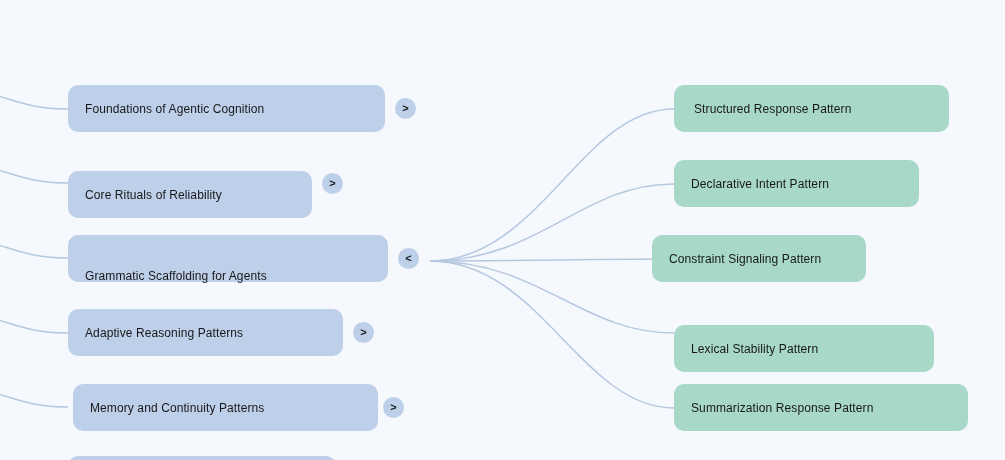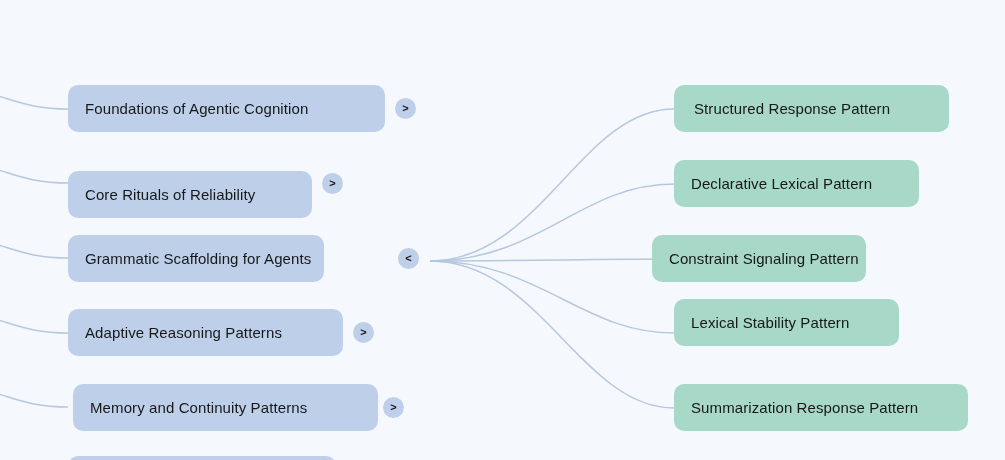--- a/index.html
+++ b/index.html
@@ -34,21 +34,21 @@
     position: absolute;
     box-sizing: border-box;
     display: flex;
     align-items: center;
     border-radius: 10px;
     padding: 0 17px;
     white-space: nowrap;
     letter-spacing: 0.1px;
   }
   .node-label {
-    font-size: 15px;
+    font-size: 12px;
     color: #17181a;
     line-height: 1;
   }
   .node-branch {
     background: #bed0e9;
     height: 47px;
   }
   .node-leaf {
     background: #a8d8c8;
     height: 47px;
@@ -91,47 +91,47 @@
 
   <div id="branch-nodes">
       <div class="node node-branch" style="left: 68px; top: 85px; width: 317px;">
         <span class="node-label">Foundations of Agentic Cognition</span>
       </div>
       <div class="toggle" style="left: 395px; top: 98px;">&gt;</div>
       <div class="node node-branch" style="left: 68px; top: 160px; width: 244px; margin-top: 11px;">
         <span class="node-label">Core Rituals of Reliability</span>
       </div>
       <div class="toggle" style="left: 322px; top: 173px;">&gt;</div>
-      <div class="node node-branch" style="left: 68px; top: 235px; width: 256px;">
+      <div class="node node-branch" style="left: 68px; top: 235px; width: 320px; align-items: flex-end;">
         <span class="node-label">Grammatic Scaffolding for Agents</span>
       </div>
       <div class="toggle" style="left: 398px; top: 248px;">&lt;</div>
       <div class="node node-branch" style="left: 68px; top: 309px; width: 275px; text-align: right;">
         <span class="node-label">Adaptive Reasoning Patterns</span>
       </div>
       <div class="toggle" style="left: 353px; top: 322px;">&gt;</div>
       <div class="node node-branch" style="left: 73px; top: 384px; width: 305px;">
         <span class="node-label">Memory and Continuity Patterns</span>
       </div>
       <div class="toggle" style="left: 383px; top: 397px;">&gt;</div>
       <div class="node node-branch" style="left: 68px; top: 456px; width: 268px;">
         <span class="node-label"></span>
       </div>
     </div>
   <div id="leaf-nodes">
       <div class="node node-leaf" style="left: 674px; top: 85px; width: 275px; padding-left: 20px;">
         <span class="node-label">Structured Response Pattern</span>
       </div>
       <div class="node node-leaf" style="left: 674px; top: 160px; width: 245px;">
-        <span class="node-label">Declarative Lexical Pattern</span>
+        <span class="node-label">Declarative Intent Pattern</span>
       </div>
       <div class="node node-leaf" style="left: 652px; top: 235px; width: 214px;">
         <span class="node-label">Constraint Signaling Pattern</span>
       </div>
-      <div class="node node-leaf" style="left: 674px; top: 299px; width: 225px;">
+      <div class="node node-leaf" style="left: 674px; top: 325px; width: 260px;">
         <span class="node-label">Lexical Stability Pattern</span>
       </div>
       <div class="node node-leaf" style="left: 674px; top: 384px; width: 294px;">
         <span class="node-label">Summarization Response Pattern</span>
       </div>
     </div>
 
 </div>
 
 </body></html>

